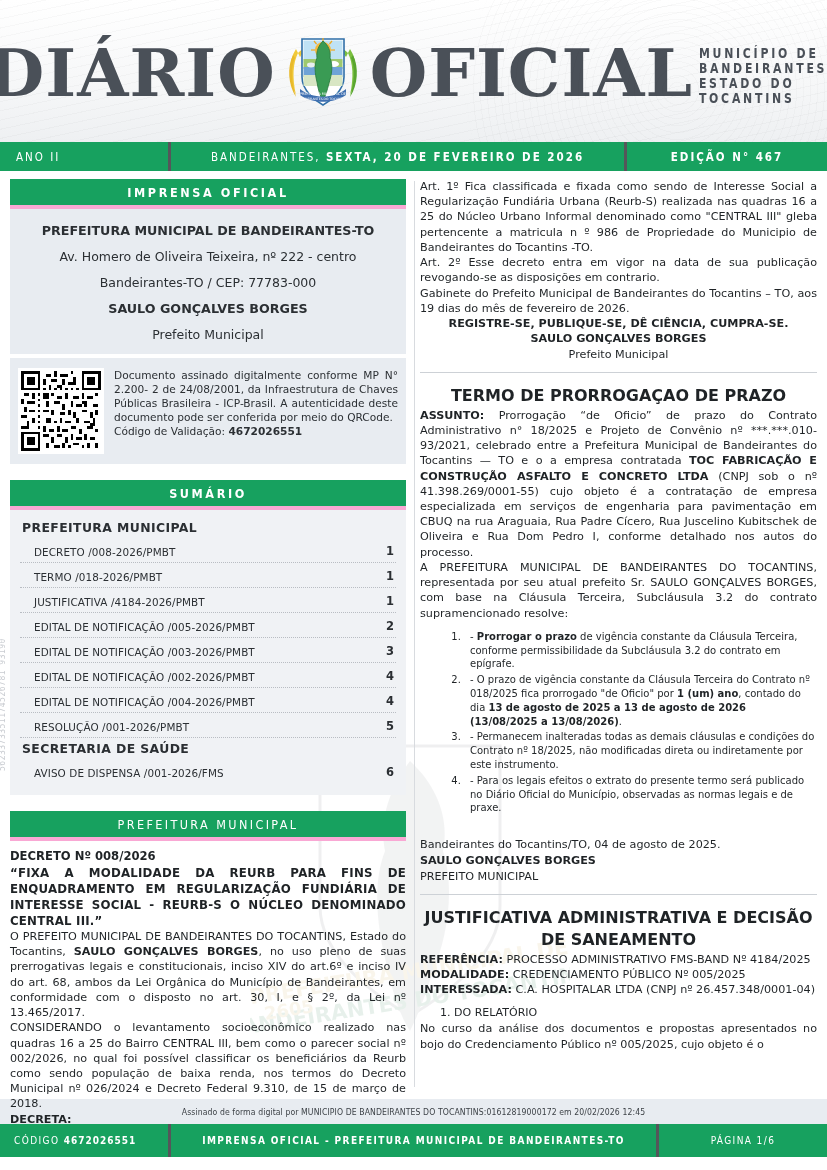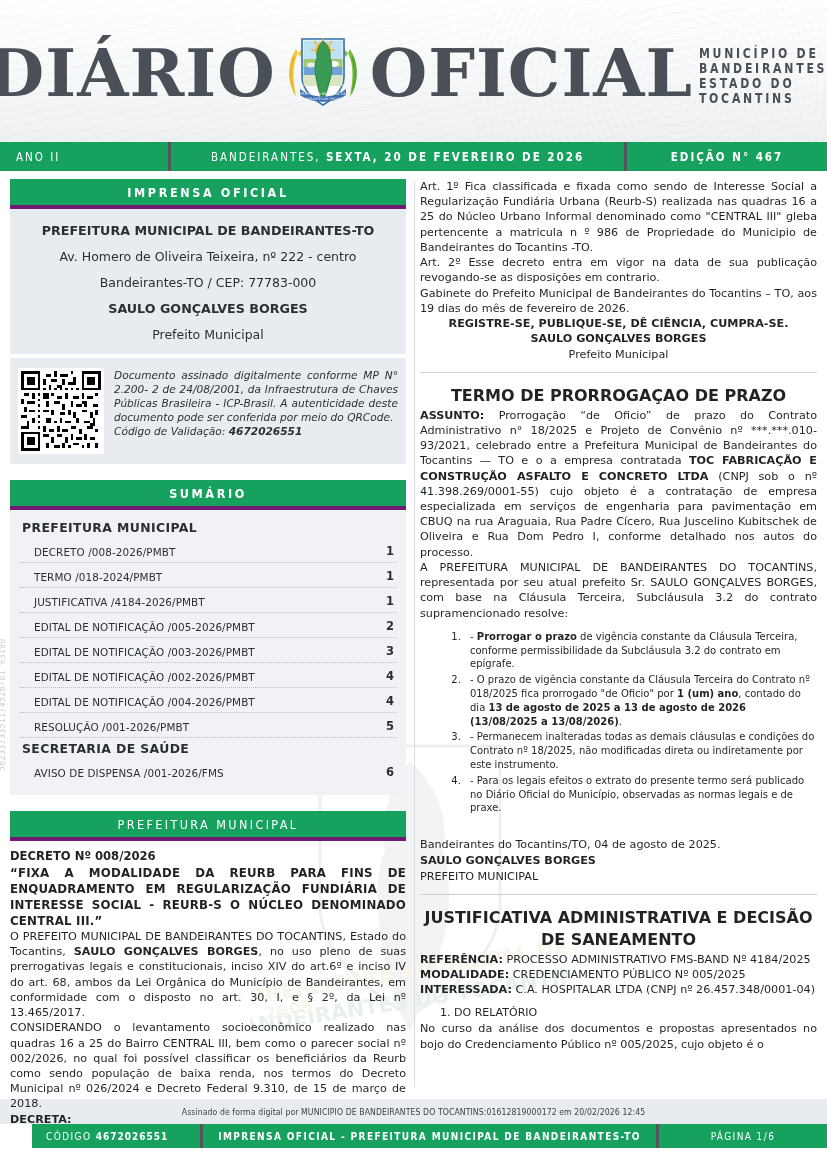--- a/index.html
+++ b/index.html
@@ -134,21 +134,21 @@
 
   
   .sec-head {
     background: #17a15f;
     color: #ffffff;
     text-align: center;
     font-size: 12.5px;
     letter-spacing: 2.6px;
     font-weight: 700;
     padding: 6px 0 5px;
-    border-bottom: 4px solid #701a75;
+    border-bottom: 4px solid #f9a8d4;
     font-family: "DejaVu Sans Condensed", "DejaVu Sans", sans-serif;
   }
   .sec-head.light { font-weight: 400; letter-spacing: 2.4px; }
 
   
   .imprensa {
     background: #e8ecf1;
     padding: 14px 10px 10px;
     text-align: center;
   }
@@ -165,21 +165,20 @@
     align-items: flex-start;
   }
   .qr { width: 86px; height: 86px; flex: 0 0 86px; background:#fff; padding:3px; }
   .qr svg { display:block; width:100%; height:100%; }
   .qr-text {
     font-size: 10.6px;
     line-height: 1.33;
     color: #2b2f33;
     text-align: justify;
     flex: 1;
-    font-style: italic;
   }
   .qr-text b { font-weight: 700; }
 
   .gap { height: 16px; }
 
   
   .sumario-body { background:#f0f2f5; padding: 7px 10px 12px; }
   .sum-group {
     font-size: 12.4px; font-weight: 700; color:#2b2f33;
     letter-spacing: .4px; padding: 3px 0 3px 2px;
@@ -231,21 +230,21 @@
   .signature-strip {
     background: #e8ecf1;
     text-align: center;
     font-size: 8.6px;
     color: #3c4146;
     padding: 8px 0 7px;
     font-family: "DejaVu Sans Condensed", "DejaVu Sans", sans-serif;
     letter-spacing: .1px;
   }
   .footbar {
-    display: flex; height: 24px; background: #55565a; gap: 3px; margin-left: 32px;
+    display: flex; height: 33px; background: #55565a; gap: 3px;
   }
   .footbar > div {
     background: #17a15f; color: #fff;
     display: flex; align-items: center;
     font-size: 10px; letter-spacing: 1.4px;
     font-family: "DejaVu Sans Condensed", "DejaVu Sans", sans-serif;
   }
   .fb-code { width: 168px; padding-left: 14px; }
   .fb-code b { font-weight: 700; letter-spacing: 1px; }
   .fb-mid  { flex: 1; justify-content: center; font-weight: 700; letter-spacing: 1.6px; }
@@ -472,21 +471,21 @@
 
       <div class="sec-head">SUMÁRIO</div>
       <div class="sumario-body">
 
         <div class="sum-group">PREFEITURA MUNICIPAL</div>
         <div class="sum-item">
           <span class="t">DECRETO /008-2026/PMBT</span>
           <span class="p">1</span>
         </div>
         <div class="sum-item">
-          <span class="t">TERMO /018-2024/PMBT</span>
+          <span class="t">TERMO /018-2026/PMBT</span>
           <span class="p">1</span>
         </div>
         <div class="sum-item">
           <span class="t">JUSTIFICATIVA /4184-2026/PMBT</span>
           <span class="p">1</span>
         </div>
         <div class="sum-item">
           <span class="t">EDITAL DE NOTIFICAÇÃO /005-2026/PMBT</span>
           <span class="p">2</span>
         </div>

